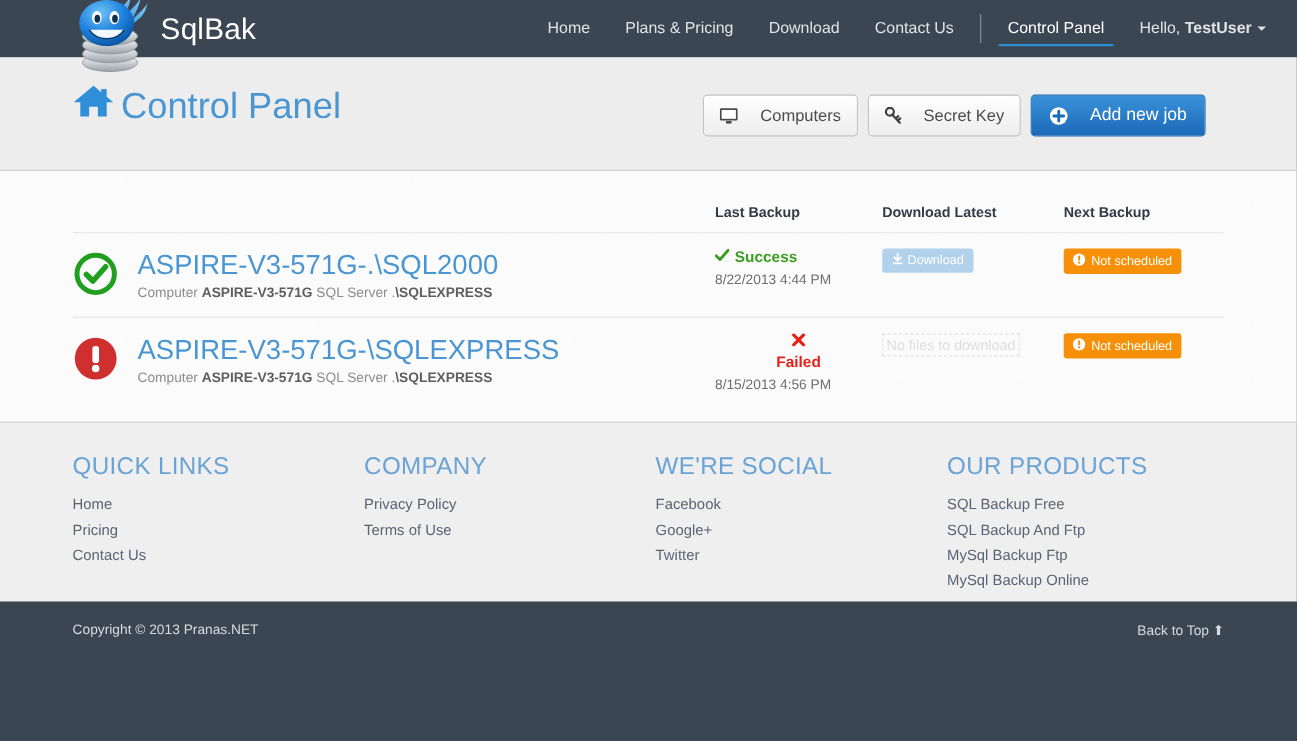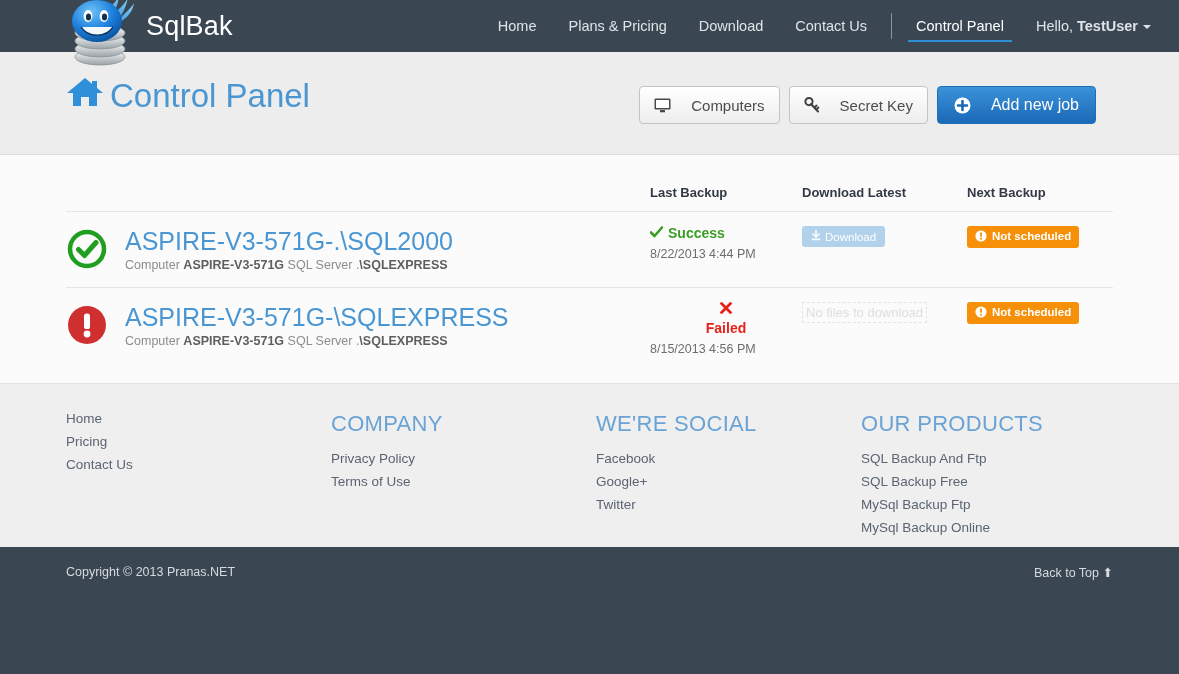--- a/index.html
+++ b/index.html
@@ -206,24 +206,24 @@
     opacity: 0.95;
   }
   .no-files {
     display: inline-block;
     font-size: 13px;
     color: #dedede;
     border: 1px dashed #e4e4e4;
     padding: 2px 3px;
   }
   .badge-warn {
-    display: inline-flex; align-items: flex-start; gap: 5px;
+    display: inline-flex; align-items: center; gap: 5px;
     background: #f79009;
     color: #ffffff;
-    font-size: 11.5px; font-weight: 700;
+    font-size: 11.5px; font-weight: 400;
     border-radius: 3px;
     padding: 4px 8px;
     white-space: nowrap;
   }
 
   
   .footer {
     background: #efeff0;
     height: 163px;
     padding-top: 27px;
@@ -474,39 +474,40 @@
           </span>
         </td>
       </tr>
     </tbody>
   </table>
 </div>
 
 <div class="footer">
   <div class="footer-inner">
     <div class="fcol">
+      <h4>QUICK LINKS</h4>
       <a href="#">Home</a>
       <a href="#">Pricing</a>
       <a href="#">Contact Us</a>
     </div>
     <div class="fcol">
       <h4>COMPANY</h4>
       <a href="#">Privacy Policy</a>
       <a href="#">Terms of Use</a>
     </div>
     <div class="fcol">
       <h4>WE'RE SOCIAL</h4>
       <a href="#">Facebook</a>
       <a href="#">Google+</a>
       <a href="#">Twitter</a>
     </div>
     <div class="fcol">
       <h4>OUR PRODUCTS</h4>
+      <a href="#">SQL Backup Free</a>
       <a href="#">SQL Backup And Ftp</a>
-      <a href="#">SQL Backup Free</a>
       <a href="#">MySql Backup Ftp</a>
       <a href="#">MySql Backup Online</a>
     </div>
   </div>
 </div>
 
 <div class="copybar">
   <div class="copybar-inner">
     <span>Copyright © 2013 Pranas.NET</span>
     <a href="#"><span>Back to Top</span>

